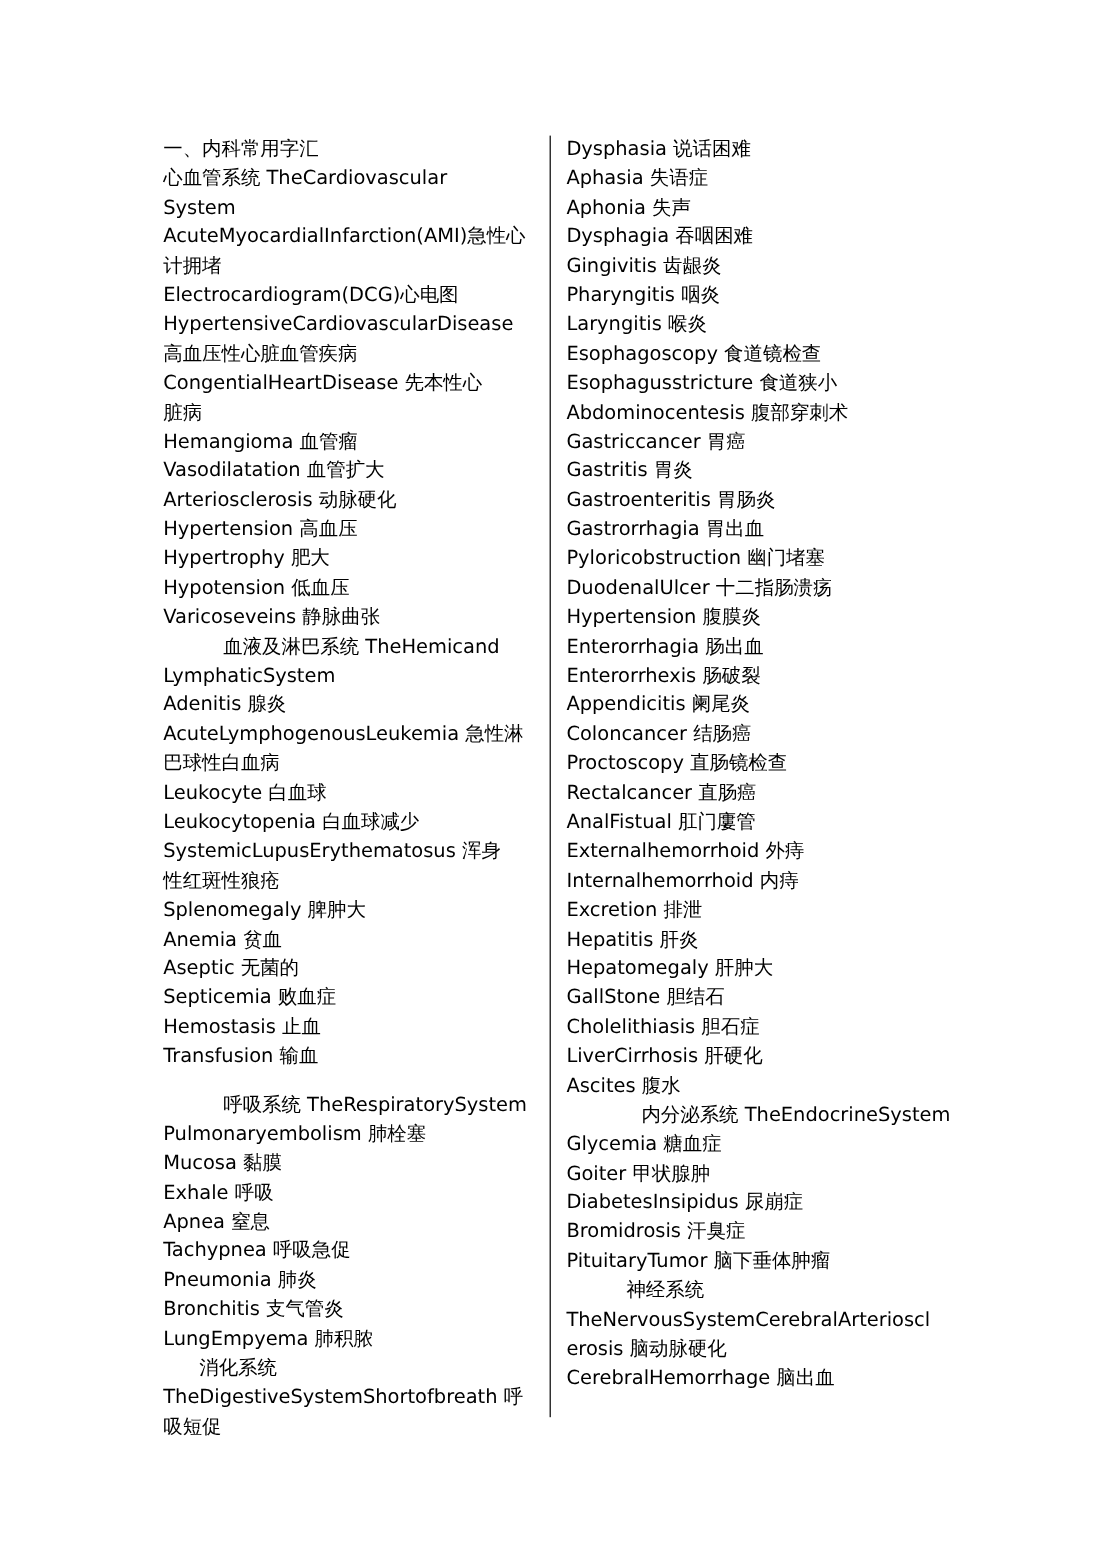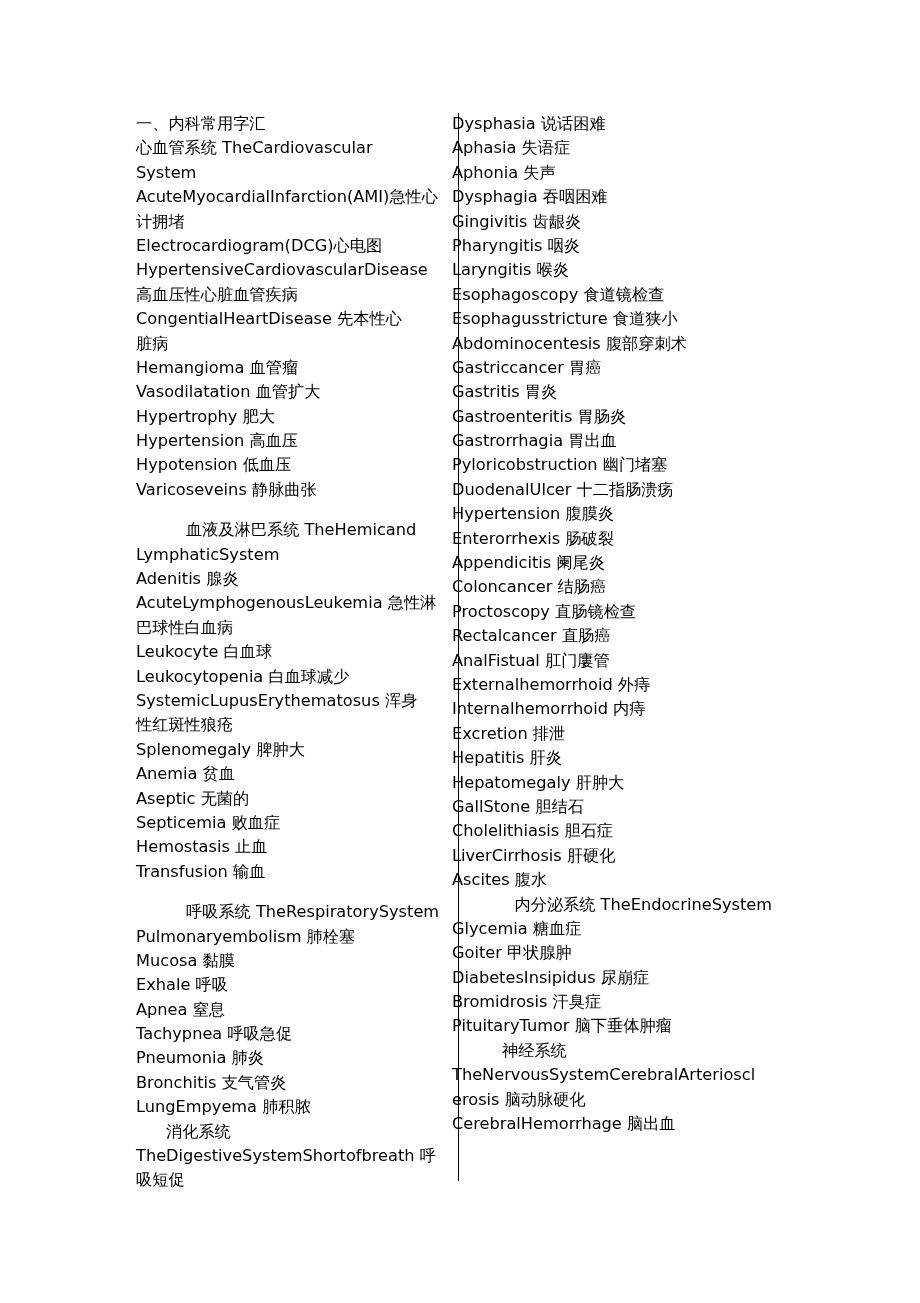--- a/index.html
+++ b/index.html
@@ -30,21 +30,21 @@
   }
   .col {
     position: absolute;
     top: 0;
   }
   .col-left {
     left: 136px;
     width: 302px;
   }
   .col-right {
-    left: 452px;
+    left: 472px;
     width: 320px;
   }
   .divider {
     position: absolute;
     left: 458px;
     top: 113px;
     width: 1px;
     height: 1068px;
     background: #000000;
   }
@@ -75,25 +75,26 @@
         <div class="line cjk">System</div>
         <div class="line cjk">AcuteMyocardialInfarction(AMI)急性心</div>
         <div class="line cjk">计拥堵</div>
         <div class="line cjk">Electrocardiogram(DCG)心电图</div>
         <div class="line cjk">HypertensiveCardiovascularDisease</div>
         <div class="line cjk">高血压性心脏血管疾病</div>
         <div class="line cjk">CongentialHeartDisease 先本性心</div>
         <div class="line cjk">脏病</div>
         <div class="line cjk">Hemangioma 血管瘤</div>
         <div class="line cjk">Vasodilatation 血管扩大</div>
+        <div class="line cjk">Arteriosclerosis 动脉硬化</div>
+        <div class="line cjk">Hypertension 高血压</div>
         <div class="line cjk">Hypertrophy 肥大</div>
-        <div class="line cjk">Hypertension 高血压</div>
         <div class="line cjk">Hypotension 低血压</div>
         <div class="line cjk">Varicoseveins 静脉曲张</div>
-        <div class="line cjk" style="padding-left: 50px; margin-top: 16px;">血液及淋巴系统 TheHemicand</div>
+        <div class="line cjk" style="padding-left: 50px;">血液及淋巴系统 TheHemicand</div>
         <div class="line cjk">LymphaticSystem</div>
         <div class="line cjk">Adenitis 腺炎</div>
         <div class="line cjk">AcuteLymphogenousLeukemia 急性淋</div>
         <div class="line cjk">巴球性白血病</div>
         <div class="line cjk">Leukocyte 白血球</div>
         <div class="line cjk">Leukocytopenia 白血球减少</div>
         <div class="line cjk">SystemicLupusErythematosus 浑身</div>
         <div class="line cjk">性红斑性狼疮</div>
         <div class="line cjk">Splenomegaly 脾肿大</div>
         <div class="line cjk">Anemia 贫血</div>
@@ -126,20 +127,21 @@
         <div class="line cjk">Esophagoscopy 食道镜检查</div>
         <div class="line cjk">Esophagusstricture 食道狭小</div>
         <div class="line cjk">Abdominocentesis 腹部穿刺术</div>
         <div class="line cjk">Gastriccancer 胃癌</div>
         <div class="line cjk">Gastritis 胃炎</div>
         <div class="line cjk">Gastroenteritis 胃肠炎</div>
         <div class="line cjk">Gastrorrhagia 胃出血</div>
         <div class="line cjk">Pyloricobstruction 幽门堵塞</div>
         <div class="line cjk">DuodenalUlcer 十二指肠溃疡</div>
         <div class="line cjk">Hypertension 腹膜炎</div>
+        <div class="line cjk">Enterorrhagia 肠出血</div>
         <div class="line cjk">Enterorrhexis 肠破裂</div>
         <div class="line cjk">Appendicitis 阑尾炎</div>
         <div class="line cjk">Coloncancer 结肠癌</div>
         <div class="line cjk">Proctoscopy 直肠镜检查</div>
         <div class="line cjk">Rectalcancer 直肠癌</div>
         <div class="line cjk">AnalFistual 肛门廔管</div>
         <div class="line cjk">Externalhemorrhoid 外痔</div>
         <div class="line cjk">Internalhemorrhoid 内痔</div>
         <div class="line cjk">Excretion 排泄</div>
         <div class="line cjk">Hepatitis 肝炎</div>

